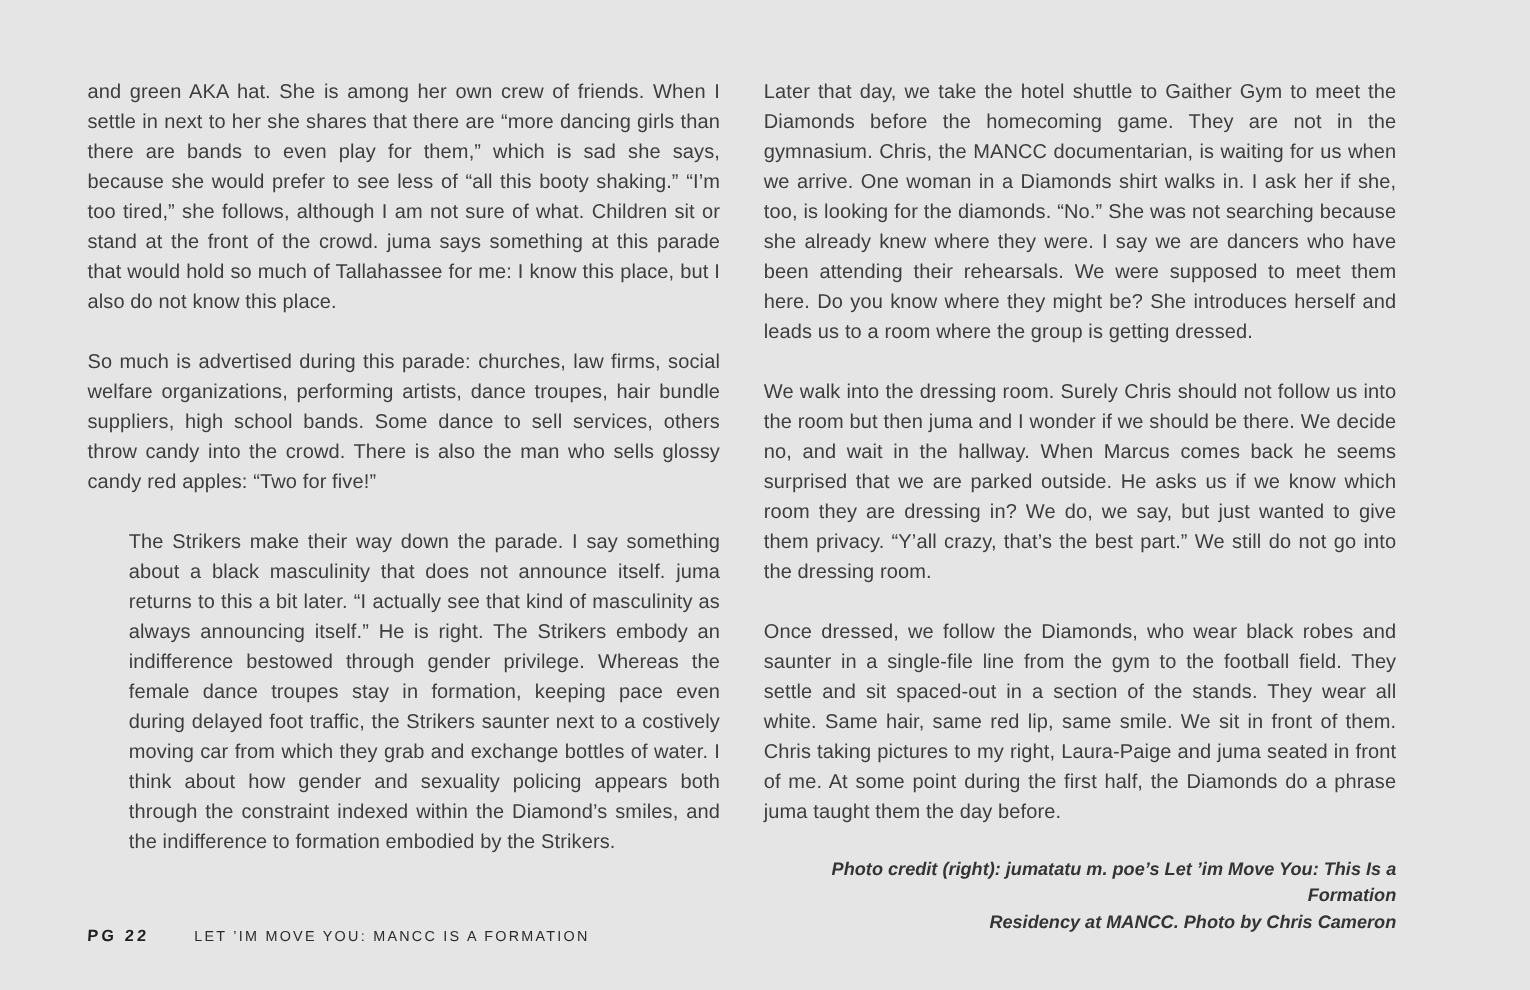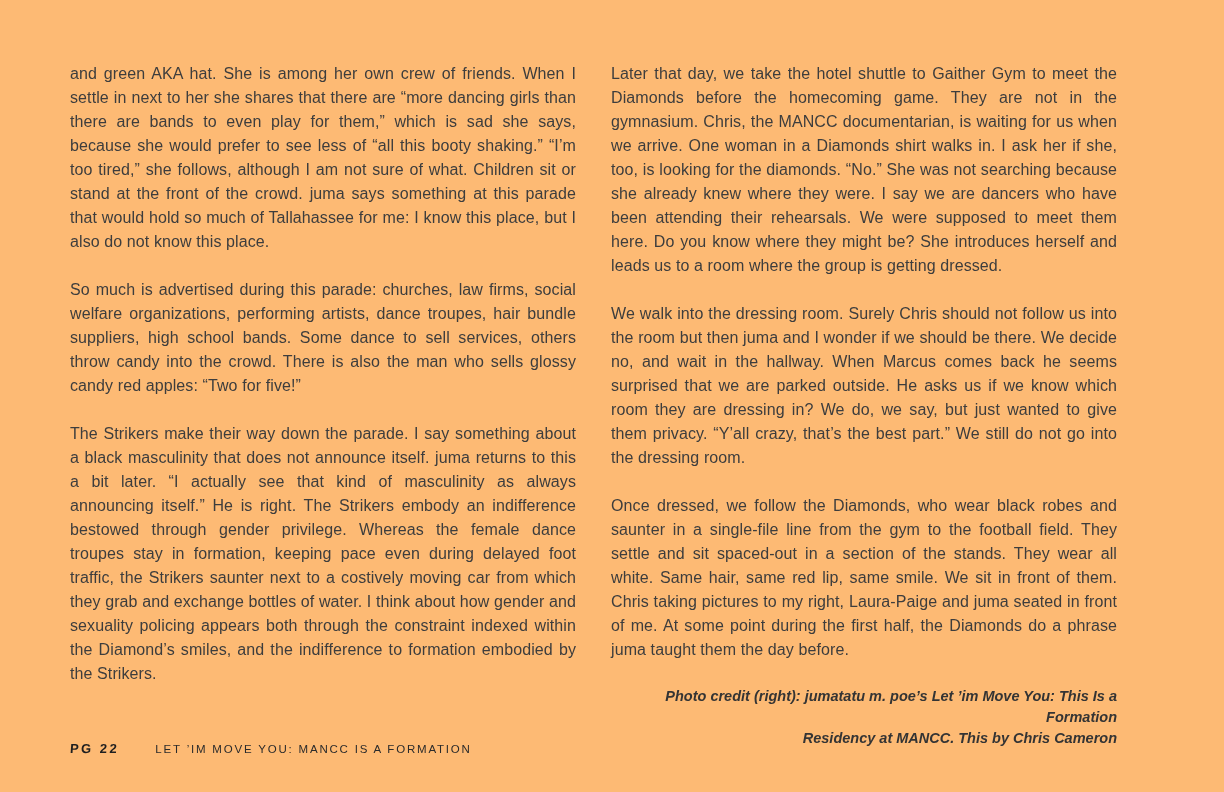--- a/index.html
+++ b/index.html
@@ -4,21 +4,21 @@
 <style>
   html, body {
     margin: 0;
     padding: 0;
     background: #ffffff;
   }
   .page {
     position: relative;
     width: 1224px;
     height: 792px;
-    background: #fdba74;
+    background: #e5e5e5;
     overflow: hidden;
     font-family: "Liberation Sans", sans-serif;
   }
   .columns {
     position: absolute;
     left: 70px;
     top: 62px;
     width: 1048px;
     display: flex;
     gap: 35px;
@@ -29,20 +29,21 @@
     line-height: 24px;
     color: #3d3d3d;
     text-align: justify;
     letter-spacing: 0.1px;
   }
   .col p {
     margin: 0 0 24px 0;
   }
   .col p:last-child {
     margin-bottom: 0;
+    margin-left: 33px;
   }
   .credit {
     margin-top: 19px;
     text-align: right;
     font-style: italic;
     font-weight: bold;
     font-size: 14.5px;
     line-height: 21px;
     color: #343434;
     letter-spacing: 0;
@@ -82,21 +83,21 @@
       <p>and green AKA hat. She is among her own crew of friends. When I settle in next to her she shares that there are “more dancing girls than there are bands to even play for them,” which is sad she says, because she would prefer to see less of “all this booty shaking.” “I’m too tired,” she follows, although I am not sure of what. Children sit or stand at the front of the crowd. juma says something at this parade that would hold so much of Tallahassee for me: I know this place, but I also do not know this place.</p>
       <p>So much is advertised during this parade: churches, law firms, social welfare organizations, performing artists, dance troupes, hair bundle suppliers, high school bands. Some dance to sell services, others throw candy into the crowd. There is also the man who sells glossy candy red apples: “Two for five!”</p>
       <p>The Strikers make their way down the parade. I say something about a black masculinity that does not announce itself. juma returns to this a bit later. “I actually see that kind of masculinity as always announcing itself.” He is right. The Strikers embody an indifference bestowed through gender privilege. Whereas the female dance troupes stay in formation, keeping pace even during delayed foot traffic, the Strikers saunter next to a costively moving car from which they grab and exchange bottles of water. I think about how gender and sexuality policing appears both through the constraint indexed within the Diamond’s smiles, and the indifference to formation embodied by the Strikers.</p>
     </div>
     <div class="col">
       <p>Later that day, we take the hotel shuttle to Gaither Gym to meet the Diamonds before the homecoming game. They are not in the gymnasium. Chris, the MANCC documentarian, is waiting for us when we arrive. One woman in a Diamonds shirt walks in. I ask her if she, too, is looking for the diamonds. “No.” She was not searching because she already knew where they were. I say we are dancers who have been attending their rehearsals. We were supposed to meet them here. Do you know where they might be? She introduces herself and leads us to a room where the group is getting dressed.</p>
       <p>We walk into the dressing room. Surely Chris should not follow us into the room but then juma and I wonder if we should be there. We decide no, and wait in the hallway. When Marcus comes back he seems surprised that we are parked outside. He asks us if we know which room they are dressing in? We do, we say, but just wanted to give them privacy. “Y’all crazy, that’s the best part.” We still do not go into the dressing room.</p>
       <p>Once dressed, we follow the Diamonds, who wear black robes and saunter in a single-file line from the gym to the football field. They settle and sit spaced-out in a section of the stands. They wear all white. Same hair, same red lip, same smile. We sit in front of them. Chris taking pictures to my right, Laura-Paige and juma seated in front of me. At some point during the first half, the Diamonds do a phrase juma taught them the day before.</p>
       <div class="credit">
         <span>Photo credit (right): jumatatu m. poe’s Let ’im Move You: This Is a Formation</span>
-        <span>Residency at MANCC. This by Chris Cameron</span>
+        <span>Residency at MANCC. Photo by Chris Cameron</span>
       </div>
     </div>
   </div>
   <div class="footer">
     <span class="pg">PG 22</span>
     <span class="booktitle">LET ’IM MOVE YOU: MANCC IS A FORMATION</span>
   </div>
 </div>
 
 </body></html>

